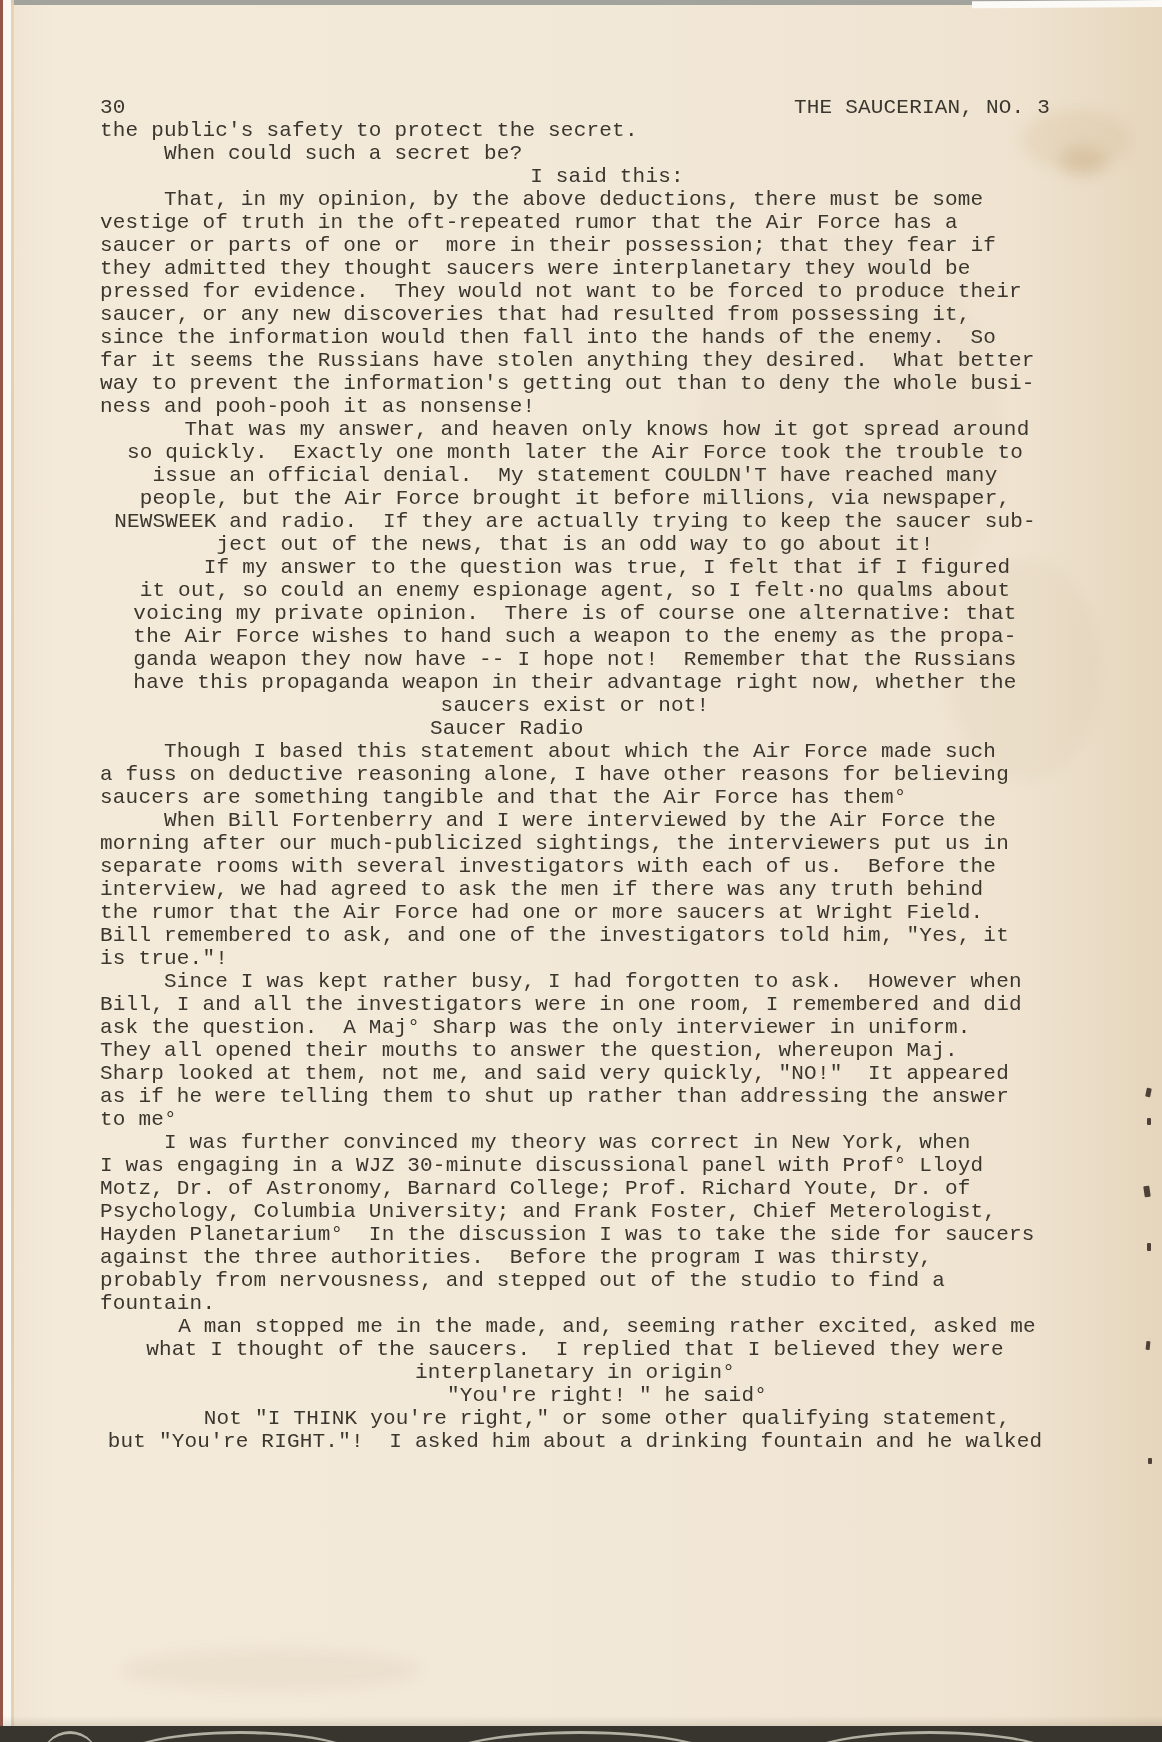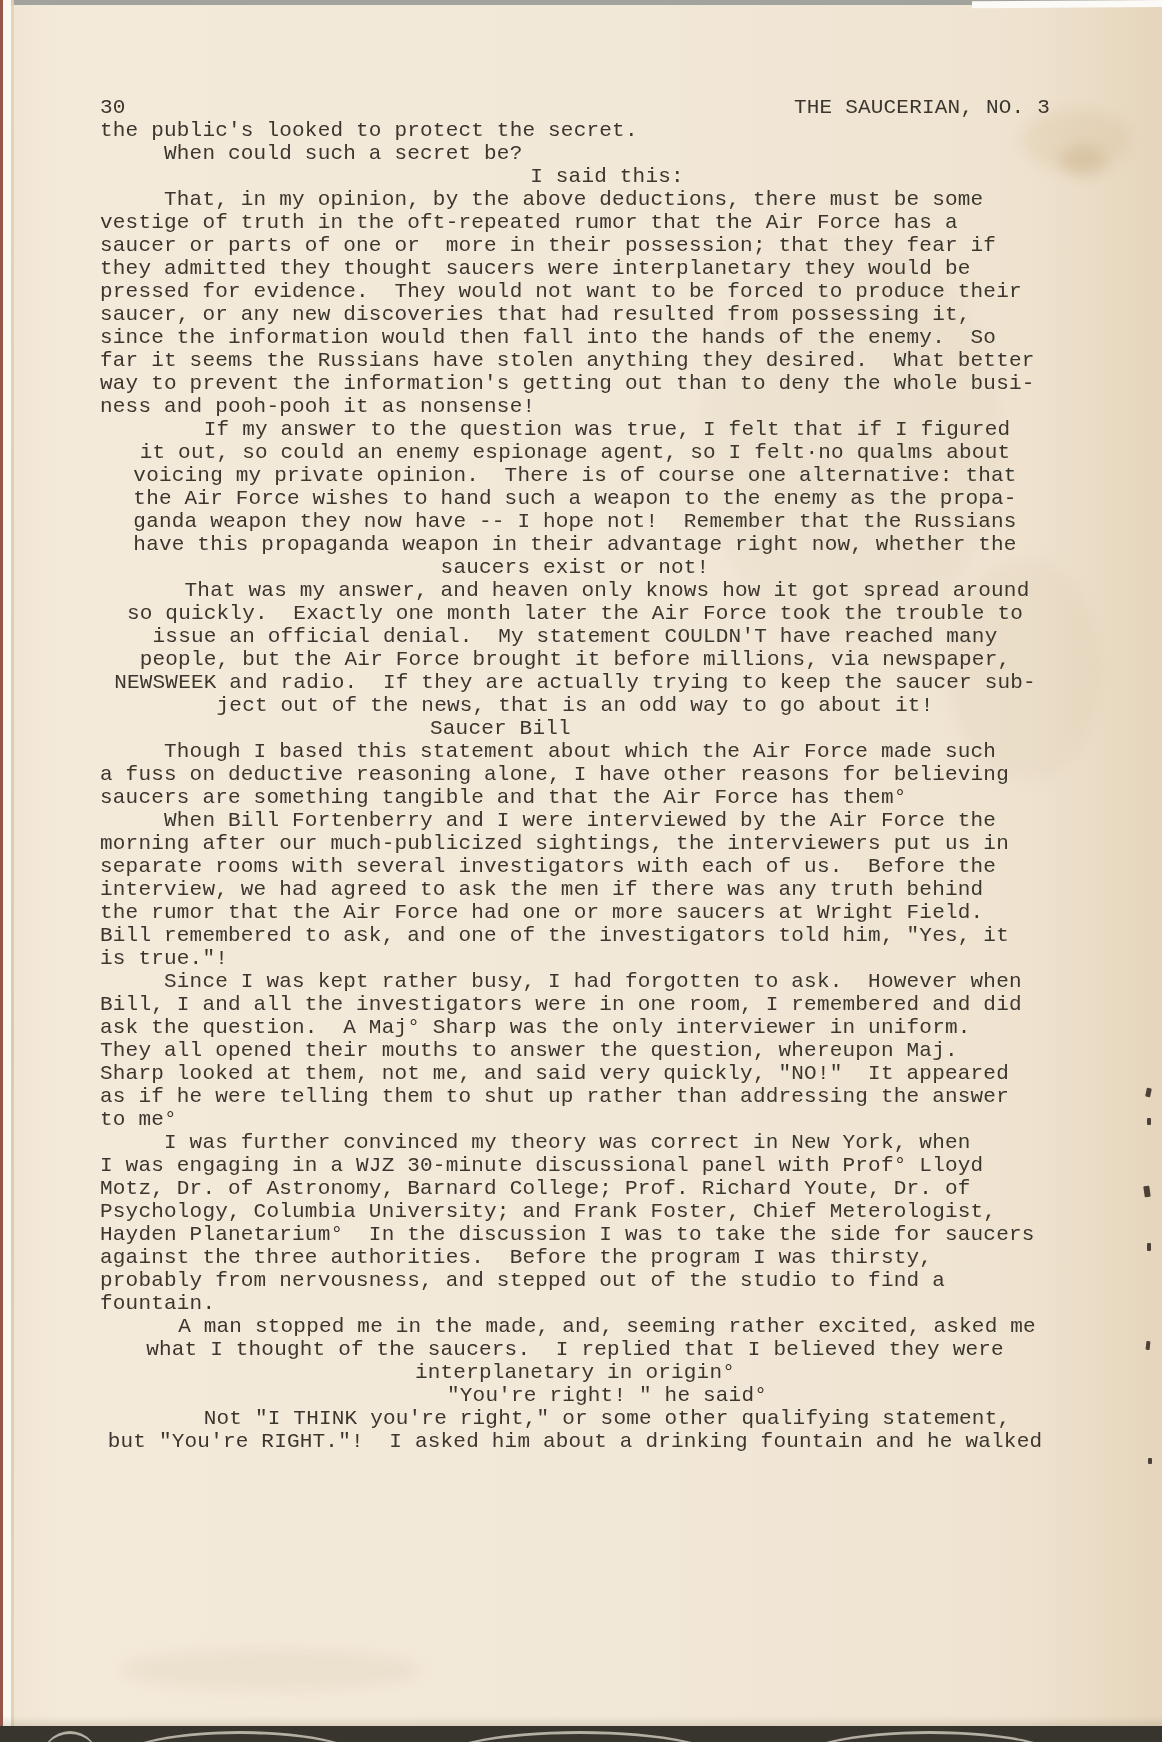--- a/index.html
+++ b/index.html
@@ -71,47 +71,47 @@
   <div class="stain s2"></div>
   <div class="stain s3"></div>
   <div class="stain s4"></div>
 
   <div class="content">
     <div class="hdr">
       <span>30</span>
       <span>THE SAUCERIAN, NO. 3</span>
     </div>
 
-    <p class="g4">the public's looked to protect the secret.</p>
+    <p class="g4">the public's safety to protect the secret.</p>
     <p class="g33">     When could such a secret be?</p>
     <p class="g22">     I said this:</p>
     <p class="g13">     That, in my opinion, by the above deductions, there must be some
 vestige of truth in the oft-repeated rumor that the Air Force has a
 saucer or parts of one or  more in their possession; that they fear if
 they admitted they thought saucers were interplanetary they would be
 pressed for evidence.  They would not want to be forced to produce their
 saucer, or any new discoveries that had resulted from possessing it,
 since the information would then fall into the hands of the enemy.  So
 far it seems the Russians have stolen anything they desired.  What better
 way to prevent the information's getting out than to deny the whole busi-
 ness and pooh-pooh it as nonsense!</p>
+    <p class="g22">     That was my answer, and heaven only knows how it got spread around
+so quickly.  Exactly one month later the Air Force took the trouble to
+issue an official denial.  My statement COULDN'T have reached many
+people, but the Air Force brought it before millions, via newspaper,
+NEWSWEEK and radio.  If they are actually trying to keep the saucer sub-
+ject out of the news, that is an odd way to go about it!</p>
     <p class="g22">     If my answer to the question was true, I felt that if I figured
 it out, so could an enemy espionage agent, so I felt·no qualms about
 voicing my private opinion.  There is of course one alternative: that
 the Air Force wishes to hand such a weapon to the enemy as the propa-
 ganda weapon they now have -- I hope not!  Remember that the Russians
 have this propaganda weapon in their advantage right now, whether the
 saucers exist or not!</p>
-    <p class="g22">     That was my answer, and heaven only knows how it got spread around
-so quickly.  Exactly one month later the Air Force took the trouble to
-issue an official denial.  My statement COULDN'T have reached many
-people, but the Air Force brought it before millions, via newspaper,
-NEWSWEEK and radio.  If they are actually trying to keep the saucer sub-
-ject out of the news, that is an odd way to go about it!</p>
-    <p class="g0 center">Saucer Bill</p>
+    <p class="g0 center">Saucer Radio</p>
     <p class="g8">     Though I based this statement about which the Air Force made such
 a fuss on deductive reasoning alone, I have other reasons for believing
 saucers are something tangible and that the Air Force has them°</p>
     <p class="g20">     When Bill Fortenberry and I were interviewed by the Air Force the
 morning after our much-publicized sightings, the interviewers put us in
 separate rooms with several investigators with each of us.  Before the
 interview, we had agreed to ask the men if there was any truth behind
 the rumor that the Air Force had one or more saucers at Wright Field.
 Bill remembered to ask, and one of the investigators told him, "Yes, it
 is true."!</p>

